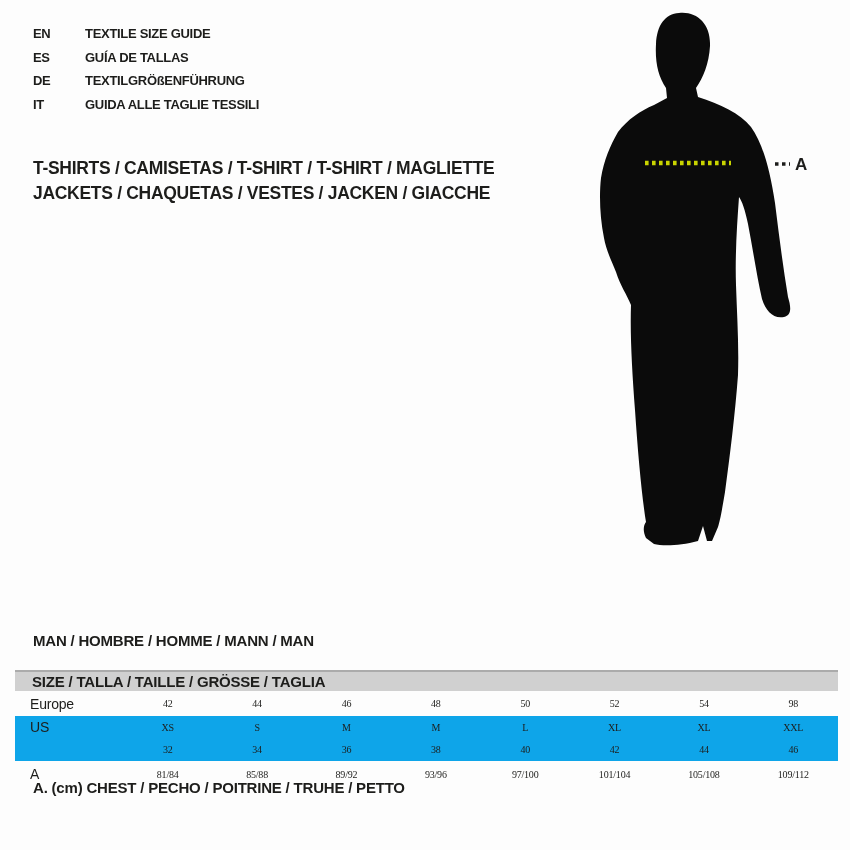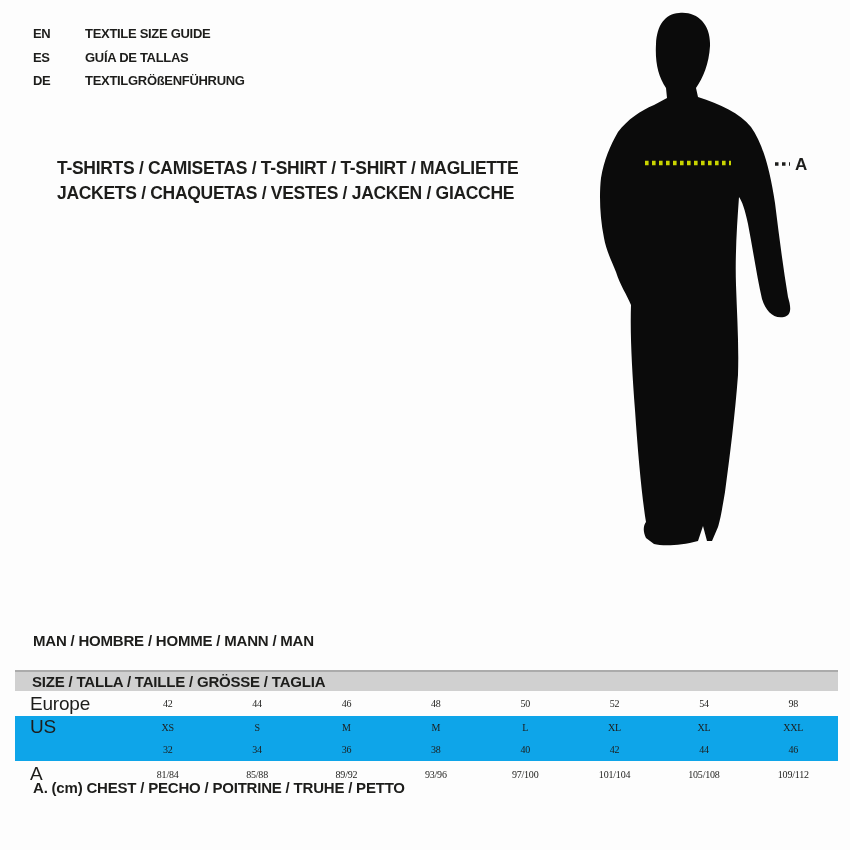--- a/index.html
+++ b/index.html
@@ -25,21 +25,21 @@
     font-weight: bold; font-size: 13px;
     letter-spacing: -0.3px;
     white-space: nowrap;
   }
   .lang-code { width: 52px; flex: 0 0 52px; }
 
   
   .categories {
     position: absolute; left: 33px; top: 156px;
     font-weight: bold; font-size: 17.5px; line-height: 25px;
-    letter-spacing: -0.3px; white-space: nowrap; margin-left: 24px;
+    letter-spacing: -0.3px; white-space: nowrap;
   }
 
   
   .figure-wrap { position: absolute; left: 588px; top: 4px; width: 222px; height: 548px; }
   .figure-wrap svg { display: block; width: 100%; height: 100%; }
   .measure-letter {
     font-family: "Liberation Sans", sans-serif;
     font-weight: bold; font-size: 17px;
   }
 
@@ -58,21 +58,21 @@
     border-top: 2px solid #ababab;
     display: flex; align-items: center;
     padding-left: 17px;
     font-weight: bold; font-size: 15px; letter-spacing: -0.2px;
   }
   .trow { display: flex; align-items: stretch; }
   .trow.shaded { background: #0ea5e9; }
   .trow .cell-label {
     flex: 0 0 108px; padding-left: 15px;
     display: flex; align-items: center;
-    font-size: 19px; letter-spacing: -0.2px;
+    font-size: 14px; letter-spacing: -0.2px;
   }
   .trow .cell {
     flex: 1 1 0;
     display: flex; align-items: center; justify-content: center;
     font-size: 10px; letter-spacing: -0.2px; font-family: Liberation Serif, serif;
   }
   .trow.r-europe { height: 25px; }
   .trow.r-us     { height: 22px; }
   .trow.r-num    { height: 23px; }
   .trow.r-a      { height: 26px; }
@@ -94,20 +94,24 @@
       <span class="lang-code">EN</span>
       <span class="lang-label">TEXTILE SIZE GUIDE</span>
     </div>
     <div class="lang-row">
       <span class="lang-code">ES</span>
       <span class="lang-label">GUÍA DE TALLAS</span>
     </div>
     <div class="lang-row">
       <span class="lang-code">DE</span>
       <span class="lang-label">TEXTILGRÖßENFÜHRUNG</span>
+    </div>
+    <div class="lang-row">
+      <span class="lang-code">IT</span>
+      <span class="lang-label">GUIDA ALLE TAGLIE TESSILI</span>
     </div>
   </div>
 
   <div class="categories">
     <div>T-SHIRTS / CAMISETAS / T-SHIRT / T-SHIRT / MAGLIETTE</div>
     <div>JACKETS / CHAQUETAS / VESTES / JACKEN / GIACCHE</div>
   </div>
 
   <div class="figure-wrap">
     <svg viewBox="588 4 222 548" xmlns="http://www.w3.org/2000/svg">

